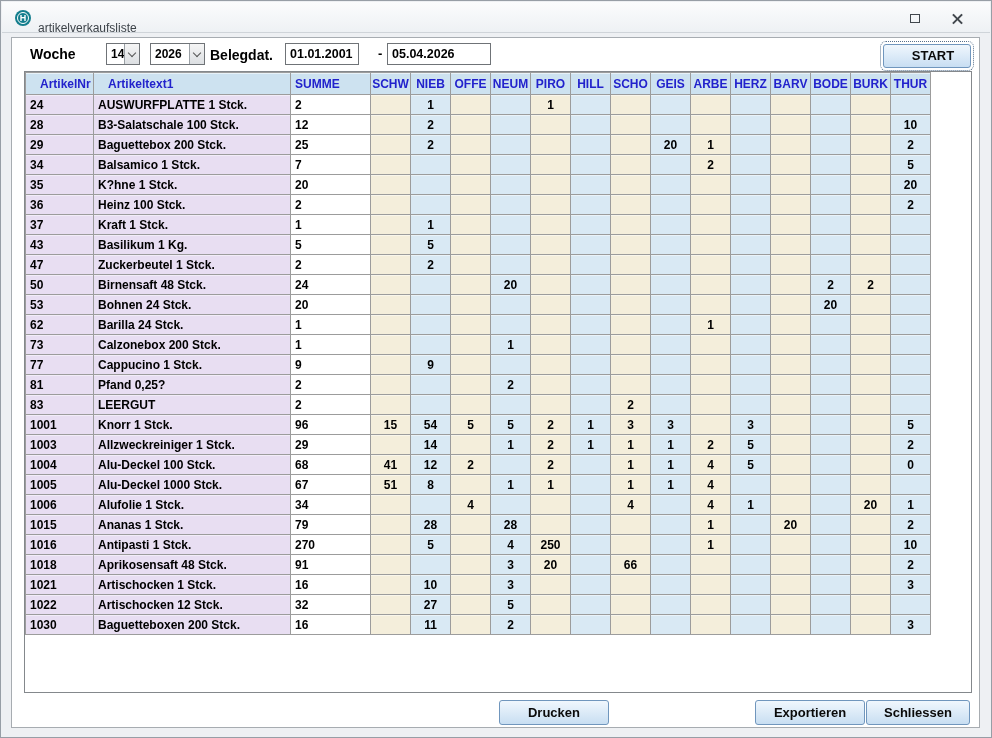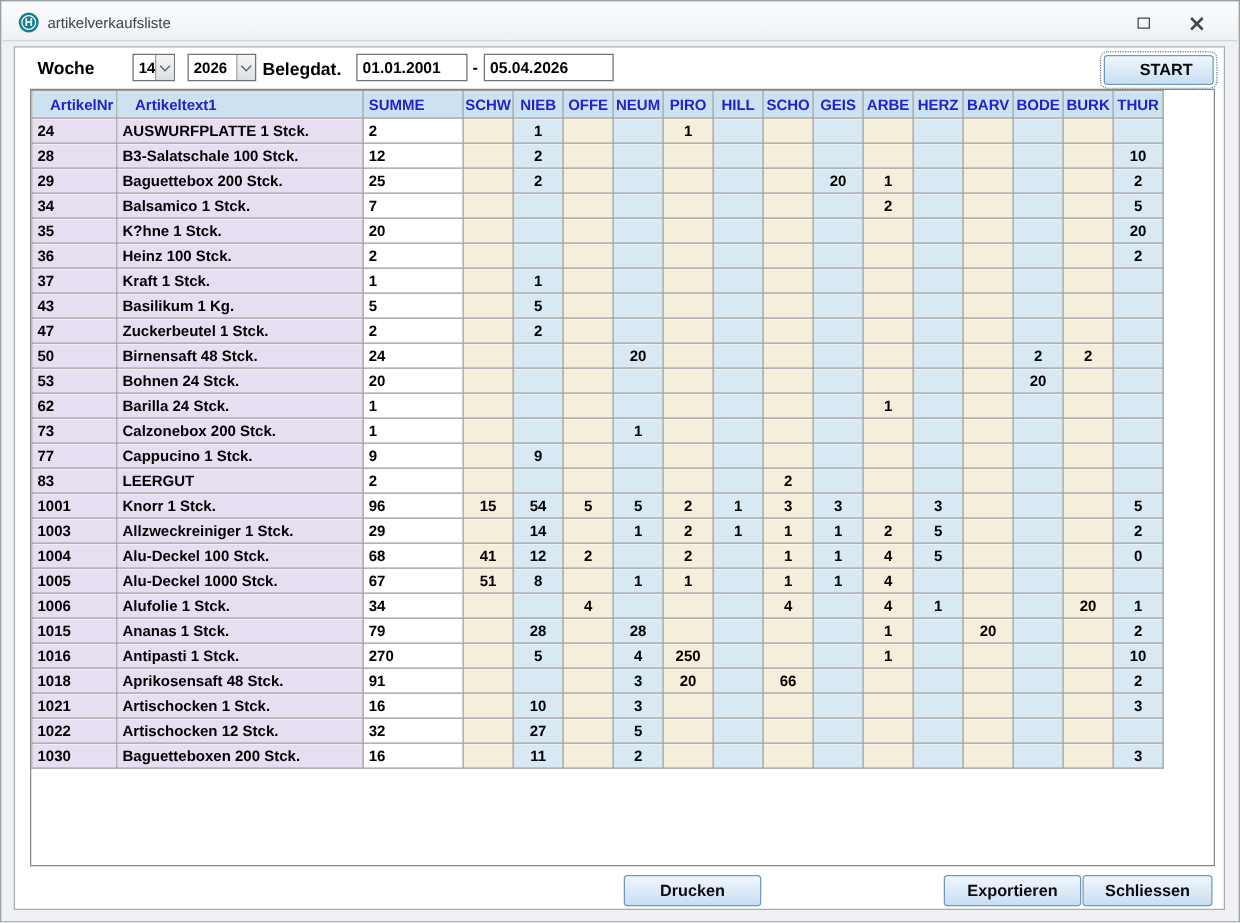--- a/index.html
+++ b/index.html
@@ -10,21 +10,21 @@
             border:1px solid var(--window_border); overflow:hidden; }
 
   
   .titlebar { position:absolute; left:1px; top:1px; right:1px; height:31px;
               background:linear-gradient(#fbfcfd,#eef1f4); border-bottom:1px solid #cfd4d9; }
   .app-icon { position:absolute; left:13px; top:8px; width:16px; height:16px; border-radius:50%;
               background:var(--icon_teal); }
   .app-icon::before { content:""; position:absolute; inset:2px; border:1px solid #ffffff; border-radius:50%; }
   .app-icon span { position:absolute; inset:0; display:flex; align-items:center; justify-content:center;
                    color:#fff; font-size:9px; font-weight:bold; }
-  .title-text { position:absolute; left:36px; top:9px; font-size:12px; color:#3d4349; }
+  .title-text { position:absolute; left:36px; top:19px; font-size:12px; color:#3d4349; }
   .winbtn { position:absolute; top:6px; width:30px; height:20px; display:flex; align-items:center;
             justify-content:center; cursor:default; }
   .btn-restore { right:60px; }
   .box-glyph { width:10px; height:9px; border:1px solid #41474d; background:transparent; }
   .btn-close { right:18px; }
   .x-glyph { position:relative; width:11px; height:11px; }
   .x-glyph::before, .x-glyph::after { content:""; position:absolute; left:-1px; top:5px; width:13px; height:2px;
             background:#41474d; }
   .x-glyph::before { transform:rotate(45deg); }
   .x-glyph::after  { transform:rotate(-45deg); }
@@ -40,21 +40,21 @@
   .combo { position:absolute; top:5px; height:22px; background:#fff; border:1px solid #6f7377; display:flex; }
   .combo-week { left:94px;  width:34px; }
   .combo-year { left:138px; width:55px; }
   .combo-value { flex:1; font-size:12px; font-weight:bold; padding:3px 0 0 4px; }
   .combo-arrow { width:15px; border-left:1px solid #9aa0a5; background:linear-gradient(#f5f5f5,#dcdfe2);
                  display:flex; align-items:center; justify-content:center; }
   .chev { width:6px; height:6px; border-left:1.5px solid #555; border-bottom:1.5px solid #555;
           transform:rotate(-45deg); margin-top:-3px; }
   .datebox { position:absolute; top:5px; height:22px; background:#fff; border:1px solid #6f7377;
              font:bold 12.5px "Liberation Sans", sans-serif; padding:0 0 0 4px; color:#000; }
-  .date-from { left:273px; width:89px; }
+  .date-from { left:273px; width:74px; }
   .date-to   { left:375px; width:104px; }
   .date-dash { position:absolute; left:366px; top:8px; font-size:13px; font-weight:bold; }
 
   .btn { background:linear-gradient(var(--button_grad_top),var(--button_grad_bottom));
          border:1px solid var(--button_border); border-radius:3px;
          font:bold 13px "Liberation Sans", sans-serif; color:#0a0a0a; text-align:center; cursor:default; }
   .btn-start { position:absolute; left:871px; top:6px; width:88px; height:24px;
                outline:1px dotted #56708c; outline-offset:2px; line-height:22px;padding-left:12px; }
 
   
@@ -426,20 +426,39 @@
               <td class="col-beige"></td>
               <td class="col-blue"></td>
               <td class="col-beige"></td>
               <td class="col-blue"></td>
               <td class="col-beige"></td>
               <td class="col-blue"></td>
               <td class="col-beige"></td>
               <td class="col-blue"></td>
             </tr>
             <tr>
+              <td class="cell-nr">81</td>
+              <td class="cell-text">Pfand 0,25?</td>
+              <td class="cell-summe">2</td>
+              <td class="col-beige"></td>
+              <td class="col-blue"></td>
+              <td class="col-beige"></td>
+              <td class="col-blue">2</td>
+              <td class="col-beige"></td>
+              <td class="col-blue"></td>
+              <td class="col-beige"></td>
+              <td class="col-blue"></td>
+              <td class="col-beige"></td>
+              <td class="col-blue"></td>
+              <td class="col-beige"></td>
+              <td class="col-blue"></td>
+              <td class="col-beige"></td>
+              <td class="col-blue"></td>
+            </tr>
+            <tr>
               <td class="cell-nr">83</td>
               <td class="cell-text">LEERGUT</td>
               <td class="cell-summe">2</td>
               <td class="col-beige"></td>
               <td class="col-blue"></td>
               <td class="col-beige"></td>
               <td class="col-blue"></td>
               <td class="col-beige"></td>
               <td class="col-blue"></td>
               <td class="col-beige">2</td>

